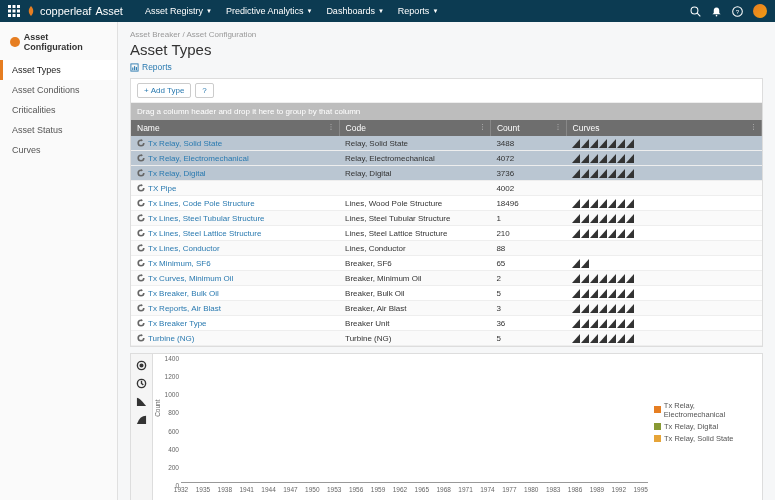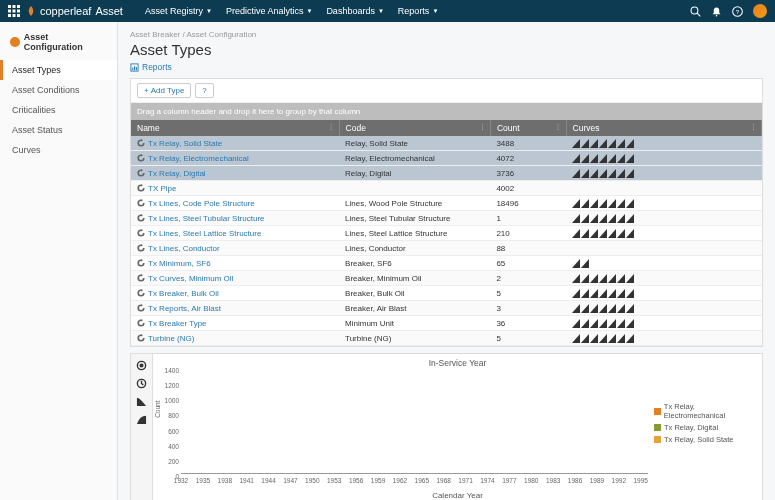--- a/index.html
+++ b/index.html
@@ -377,21 +377,21 @@
                   <span class="spark"></span>
                   <span class="spark"></span>
                 </div>
               </td>
             </tr>
             <tr>
               <td><span class="rowicon"><svg viewBox="0 0 10 10">
                     <path d="M8.5 5 A3.5 3.5 0 1 1 5 1.5"></path>
                     <path d="M5 0 L5 3 L7.5 1.5 Z" fill="#666" stroke="none"></path>
                   </svg></span><span class="rlink">Tx Breaker Type</span></td>
-              <td>Minimum Unit</td>
+              <td>Breaker Unit</td>
               <td>36</td>
               <td>
                 <div class="sparks">
                   <span class="spark"></span>
                   <span class="spark"></span>
                   <span class="spark"></span>
                   <span class="spark"></span>
                   <span class="spark"></span>
                   <span class="spark"></span>
                   <span class="spark"></span>
@@ -441,21 +441,20 @@
                 <path d="M1 11 L1 2 Q4 2 11 11 Z" fill="#333" stroke="none"></path>
               </svg>
             </div>
           <div class="ctool">
               <svg viewBox="0 0 12 12">
                 <path d="M1 11 Q4 2 11 2 L11 11 Z" fill="#333" stroke="none"></path>
               </svg>
             </div>
         </div>
         <div class="chart-body">
-          <div class="chart-title">In-Service Year</div>
           <div class="chart-area">
             <div class="yaxis" id="yaxis">
               <span class="ylabel">Count</span>
             <span class="ytick" style="bottom: 0%;">0</span>
                 <span class="ytick" style="bottom: 14.2857%;">200</span>
                 <span class="ytick" style="bottom: 28.5714%;">400</span>
                 <span class="ytick" style="bottom: 42.8571%;">600</span>
                 <span class="ytick" style="bottom: 57.1429%;">800</span>
                 <span class="ytick" style="bottom: 71.4286%;">1000</span>
                 <span class="ytick" style="bottom: 85.7143%;">1200</span>
@@ -714,19 +713,18 @@
               <span class="xtick" style="left: 60.9375%;">1971</span>
               <span class="xtick" style="left: 65.625%;">1974</span>
               <span class="xtick" style="left: 70.3125%;">1977</span>
               <span class="xtick" style="left: 75%;">1980</span>
               <span class="xtick" style="left: 79.6875%;">1983</span>
               <span class="xtick" style="left: 84.375%;">1986</span>
               <span class="xtick" style="left: 89.0625%;">1989</span>
               <span class="xtick" style="left: 93.75%;">1992</span>
               <span class="xtick" style="left: 98.4375%;">1995</span>
             </div>
-          <div class="xlabel">Calendar Year</div>
         </div>
       </div>
     </div>
 
   </div>
 </div>
 
 </body></html>

